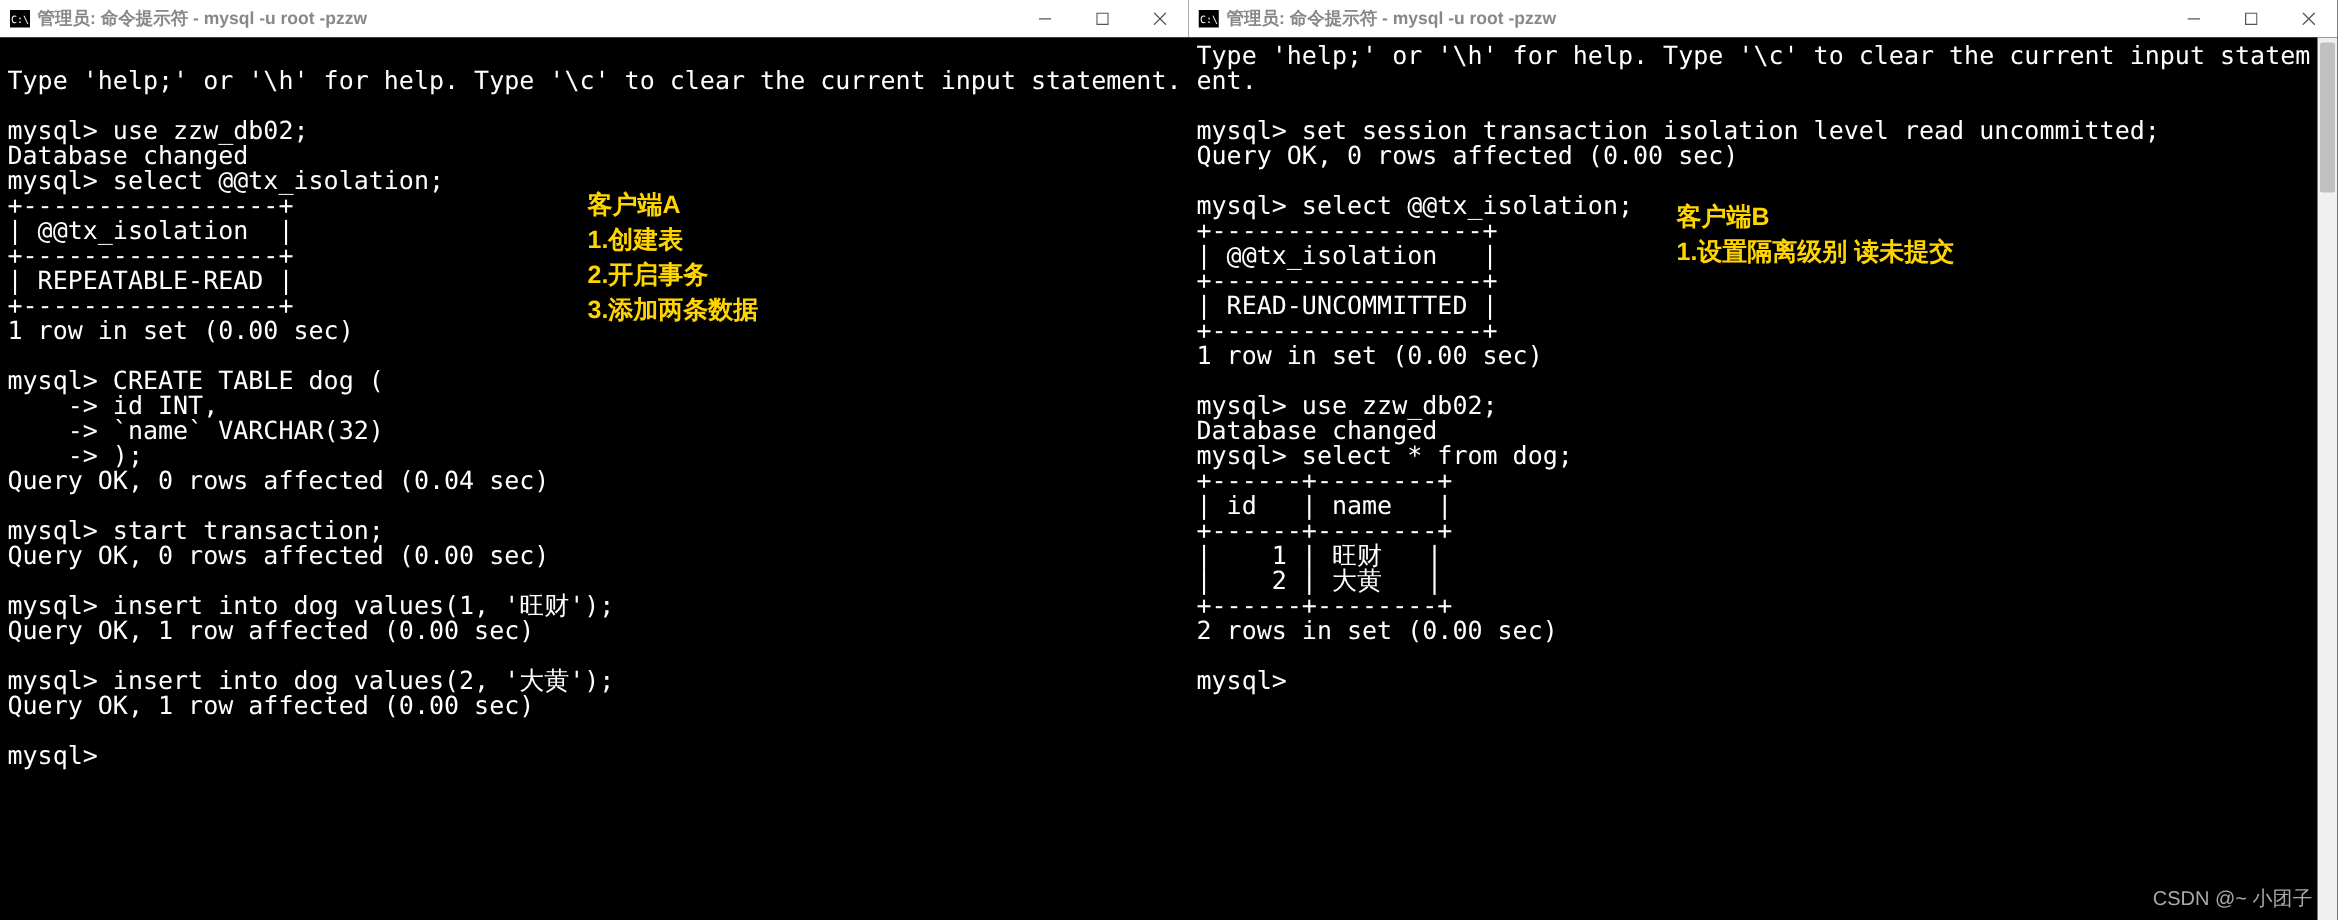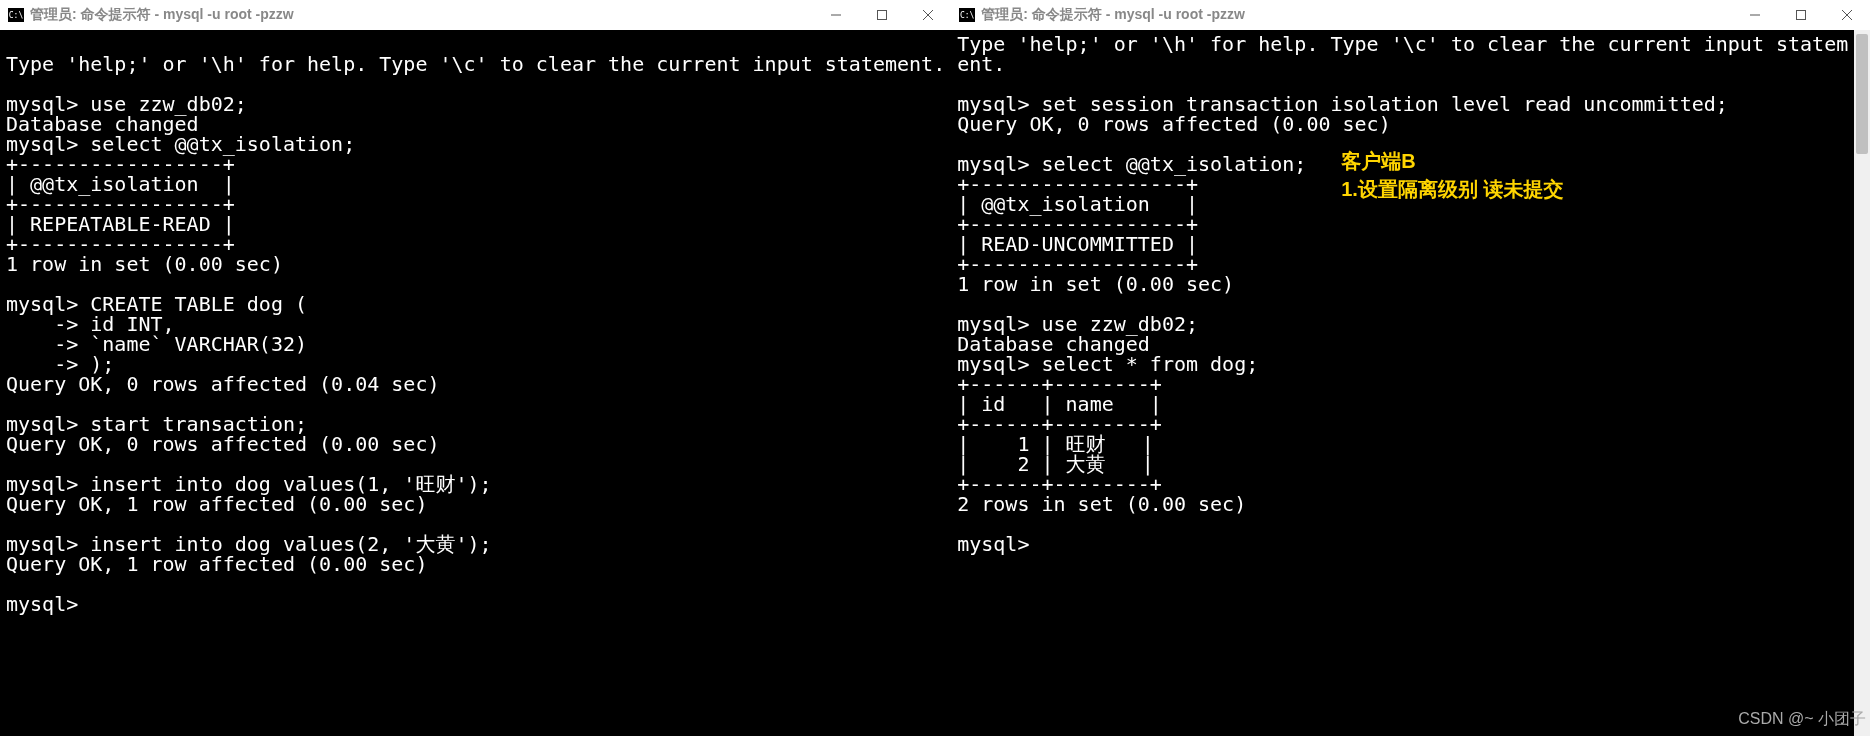--- a/index.html
+++ b/index.html
@@ -96,21 +96,21 @@
     position: absolute;
     top: 4px;
     left: 2px;
     right: 2px;
     height: 120px;
     background: #c0c0c0;
     border-radius: 2px;
   }
   .watermark {
     position: absolute;
-    right: 4px;
+    right: 20px;
     bottom: 6px;
     color: #aaa;
     font-size: 16px;
     font-family: "Microsoft YaHei", sans-serif;
   }
 </style>
 </head>
 <body>
 
 <div class="container">
@@ -160,20 +160,24 @@
 mysql&gt; start transaction;
 Query OK, 0 rows affected (0.00 sec)
 
 mysql&gt; insert into dog values(1, '旺财');
 Query OK, 1 row affected (0.00 sec)
 
 mysql&gt; insert into dog values(2, '大黄');
 Query OK, 1 row affected (0.00 sec)
 
 mysql&gt;</div>
+    <div class="annotation" style="left:470px; top:150px;">客户端A
+1.创建表
+2.开启事务
+3.添加两条数据</div>
   </div>
 
   <div class="window">
     <div class="titlebar inactive">
       <span class="icon">C:\</span>
       <span class="title-text">管理员: 命令提示符 - mysql  -u root -pzzw</span>
       <div class="win-controls">
         <div class="win-btn">
           <svg width="10" height="10">
               <line x1="0" y1="5" x2="10" y2="5" stroke-width="1"></line>
@@ -214,19 +218,19 @@
 +------+--------+
 |    1 | 旺财   |
 |    2 | 大黄   |
 +------+--------+
 2 rows in set (0.00 sec)
 
 mysql&gt;</div>
     <div class="scrollbar">
       <div class="thumb"></div>
     </div>
-    <div class="annotation" style="left:390px; top:147px;">客户端B
+    <div class="annotation" style="left:390px; top:160px;">客户端B
 1.设置隔离级别 读未提交</div>
   </div>
 
 </div>
 
 <div class="watermark">CSDN @~ 小团子</div>
 
 </body></html>

